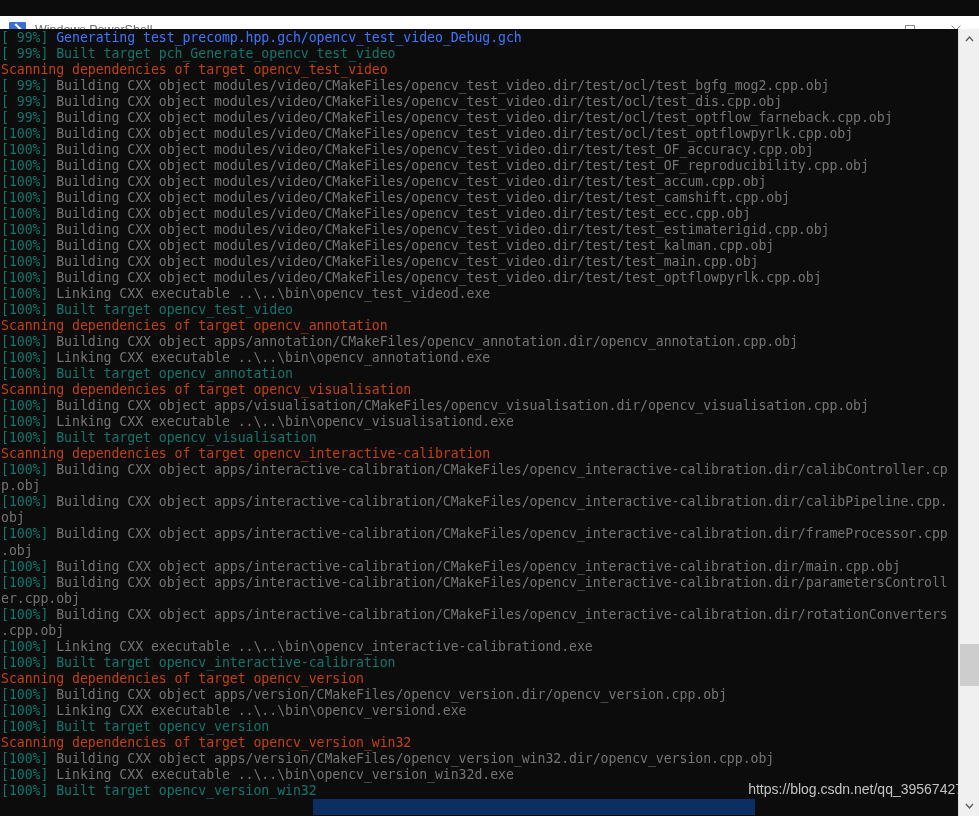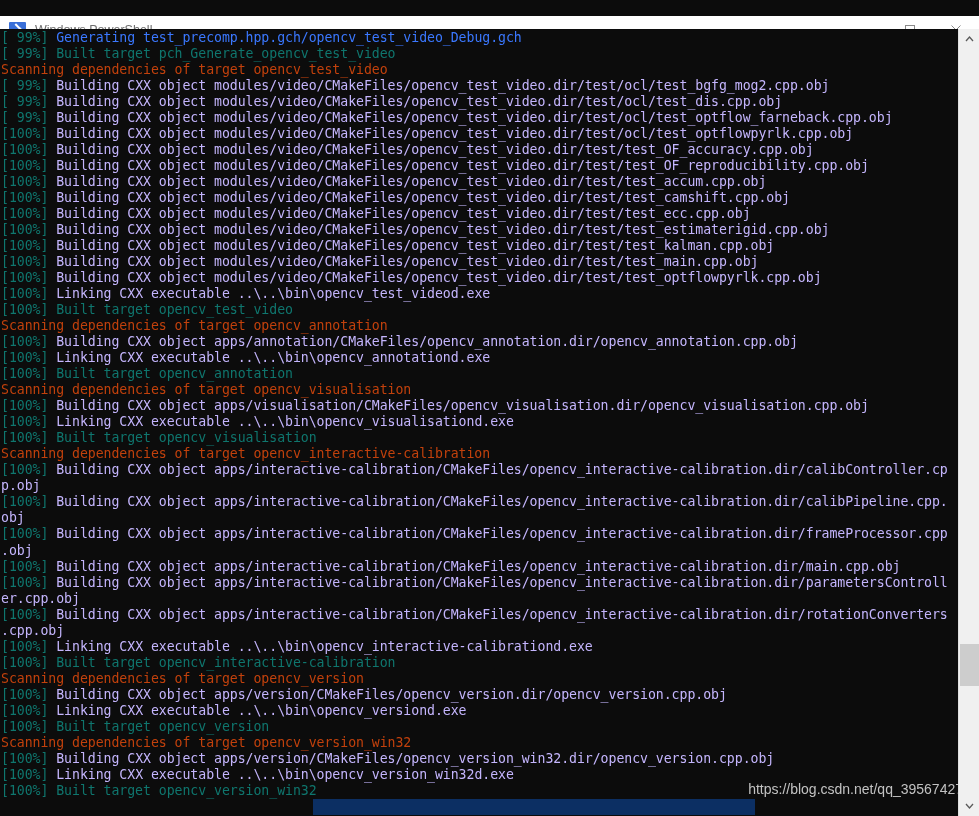--- a/index.html
+++ b/index.html
@@ -105,21 +105,21 @@
     font-size: 13.2px;
     line-height: 16.03px;
     letter-spacing: -0.05px;
     white-space: pre;
   }
   .line {
     height: 16.03px;
     white-space: pre;
   }
   .c-white   { color: #0f766e; }
-  .c-green   { color: #c4b5fd; }
+  .c-green   { color: #737373; }
   .c-blue    { color: #3b78ff; margin-top: 16px; }
   .c-magenta { color: #c2410c; }
 
   
   .prompt-line {
     position: relative;
     height: 16.03px;
     white-space: pre;
   }
   .sel-bar {

